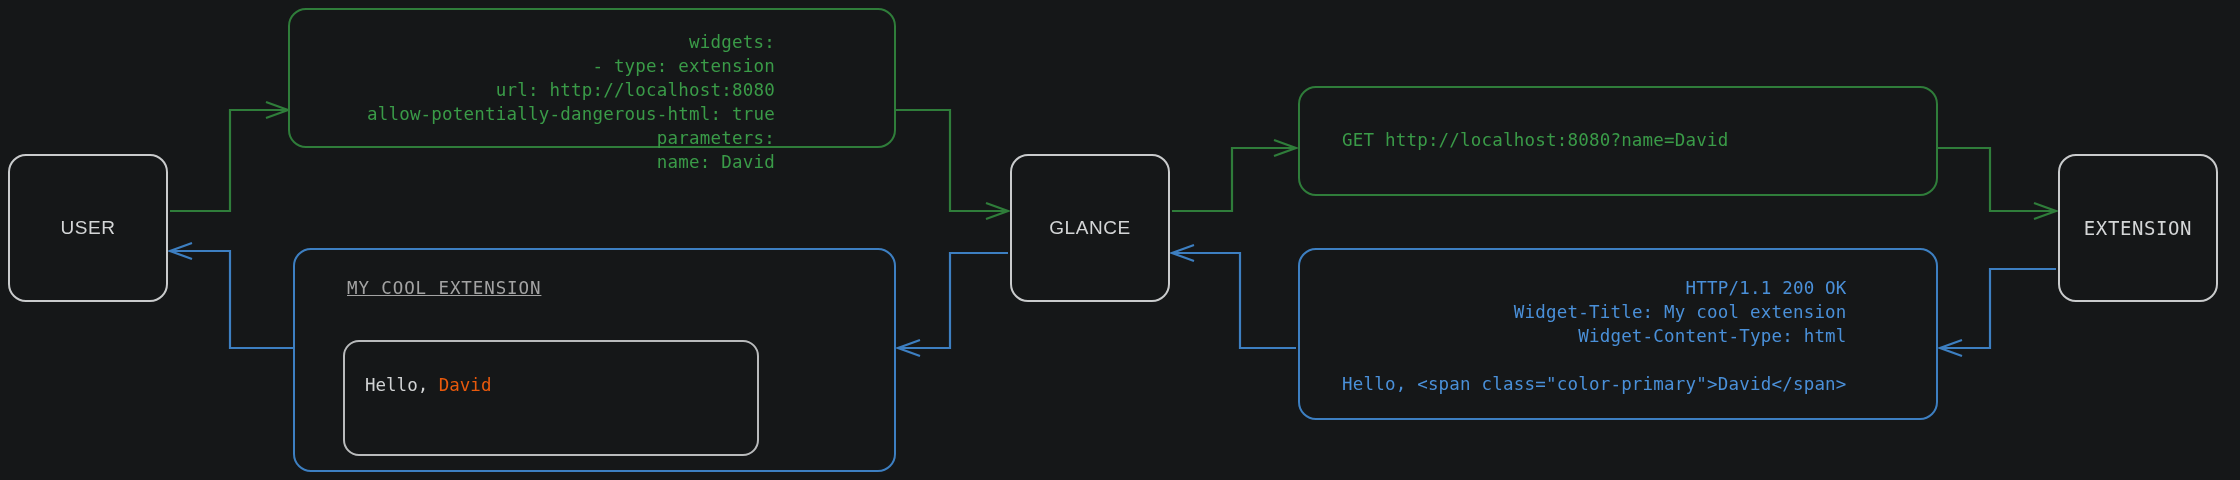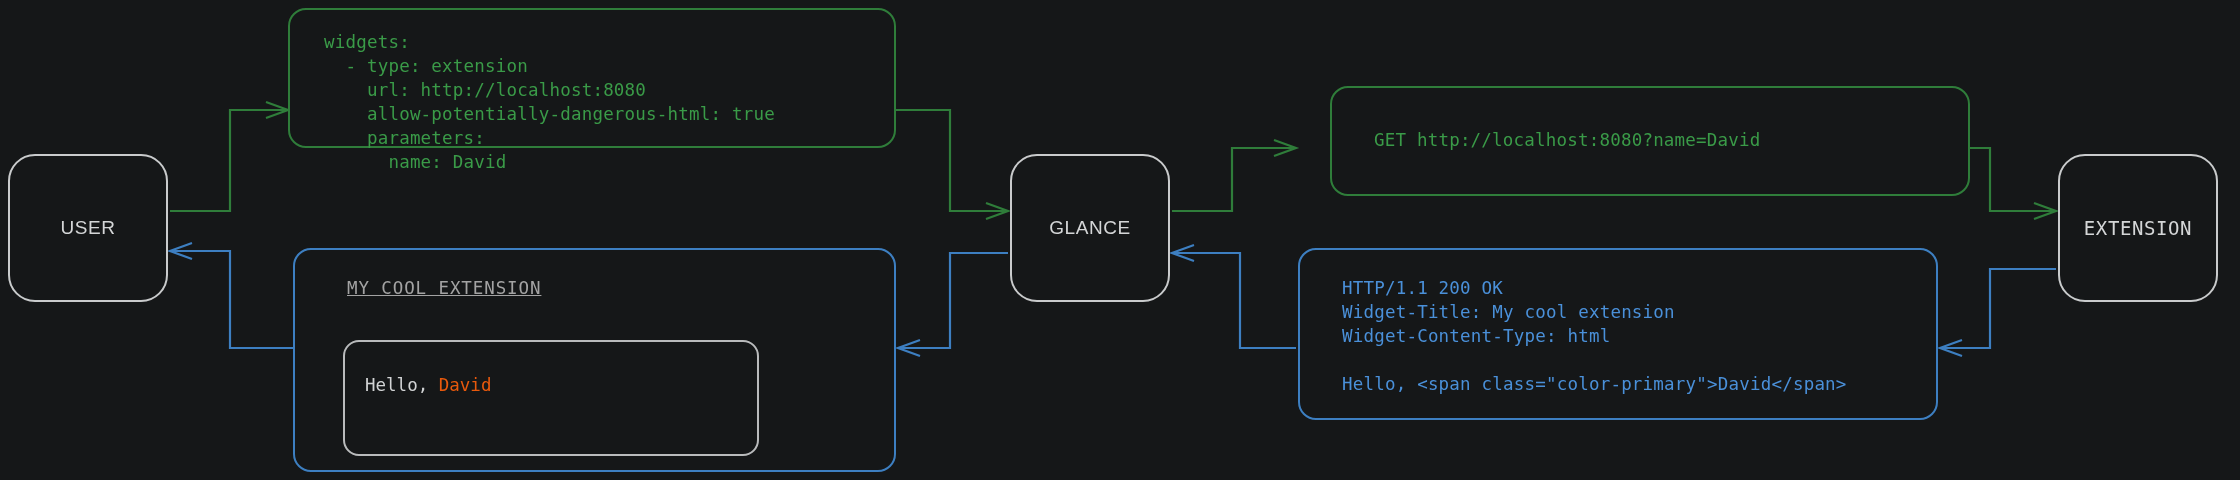--- a/index.html
+++ b/index.html
@@ -26,21 +26,21 @@
     left: 0; top: 0;
     width: 2240px;
     height: 480px;
     pointer-events: none;
   }
 
   
   .node {
     position: absolute;
     border: 2px solid #c9cbcc;
-    border-radius: 27px;
+    border-radius: 18px;
     background: #151718;
     display: flex;
     align-items: center;
     justify-content: center;
     box-sizing: border-box;
     z-index: 3;
   }
   .node-label {
     color: #d4d6d7;
     font-size: 19px;
@@ -59,41 +59,42 @@
   #node-ext      { left: 2058px; top: 154px;  width: 160px; height: 148px; }
 
   
   .panel {
     position: absolute;
     border: 2px solid;
     border-radius: 18px;
     background: #151718;
     box-sizing: border-box;
     z-index: 3;
+    text-align: right;
   }
   .panel.green  { border-color: #2f7d3a; }
   .panel.blue   { border-color: #3d7fc1; }
 
   .code {
     font-family: "DejaVu Sans Mono", monospace;
     font-size: 17.5px;
     line-height: 24px;
     white-space: pre;
     letter-spacing: 0.2px;
   }
   .code.green { color: #3a9b48; }
   .code.blue  { color: #4a90d9; }
 
   #panel-yaml {
     left: 288px; top: 8px; width: 608px; height: 140px;
   }
   #panel-yaml .code { position: absolute; left: 34px; top: 20px; }
 
   #panel-get {
-    left: 1298px; top: 86px; width: 640px; height: 110px; margin-left: 32px;
+    left: 1298px; top: 86px; width: 640px; height: 110px;
   }
   #panel-get .code { position: absolute; left: 42px; top: 40px; }
 
   #panel-resp {
     left: 1298px; top: 248px; width: 640px; height: 172px; padding-left: 12px;
   }
   #panel-resp .code { position: absolute; left: 42px; top: 26px; }
 
   #panel-widget {
     left: 293px; top: 248px; width: 603px; height: 224px;

